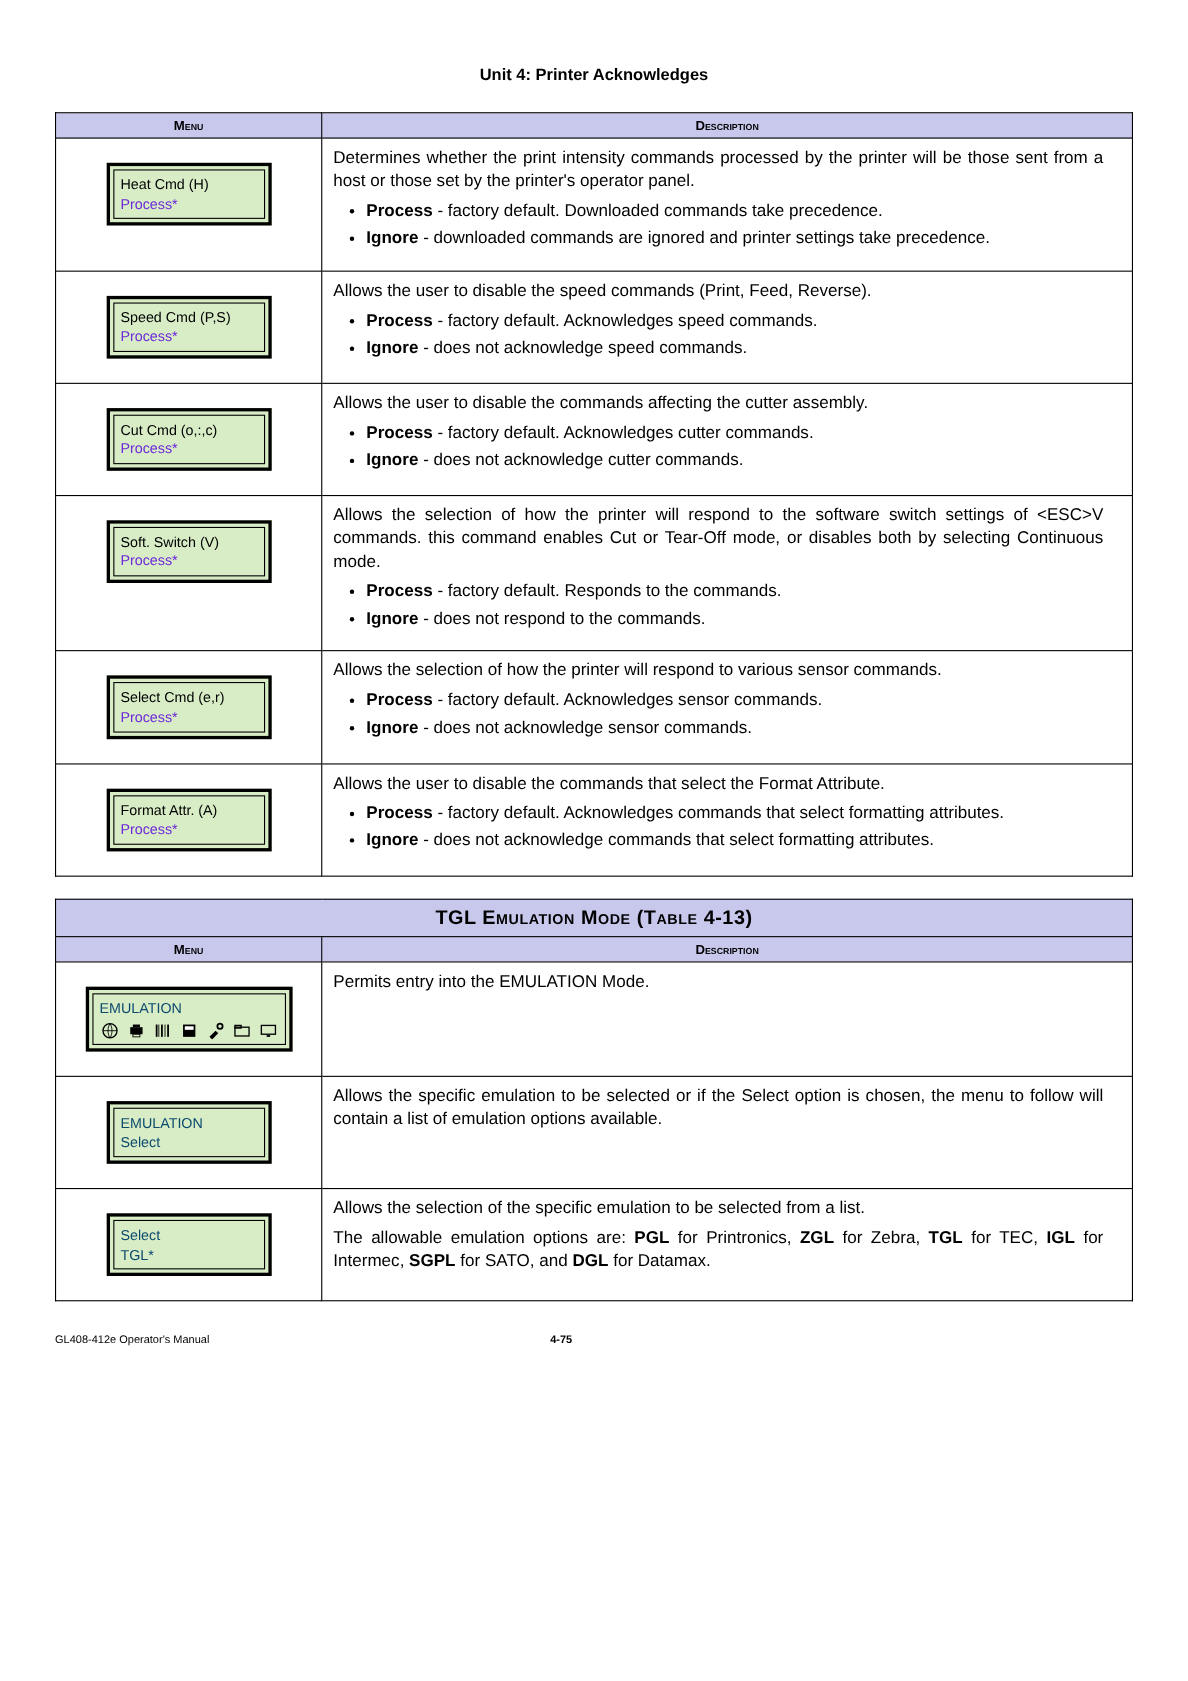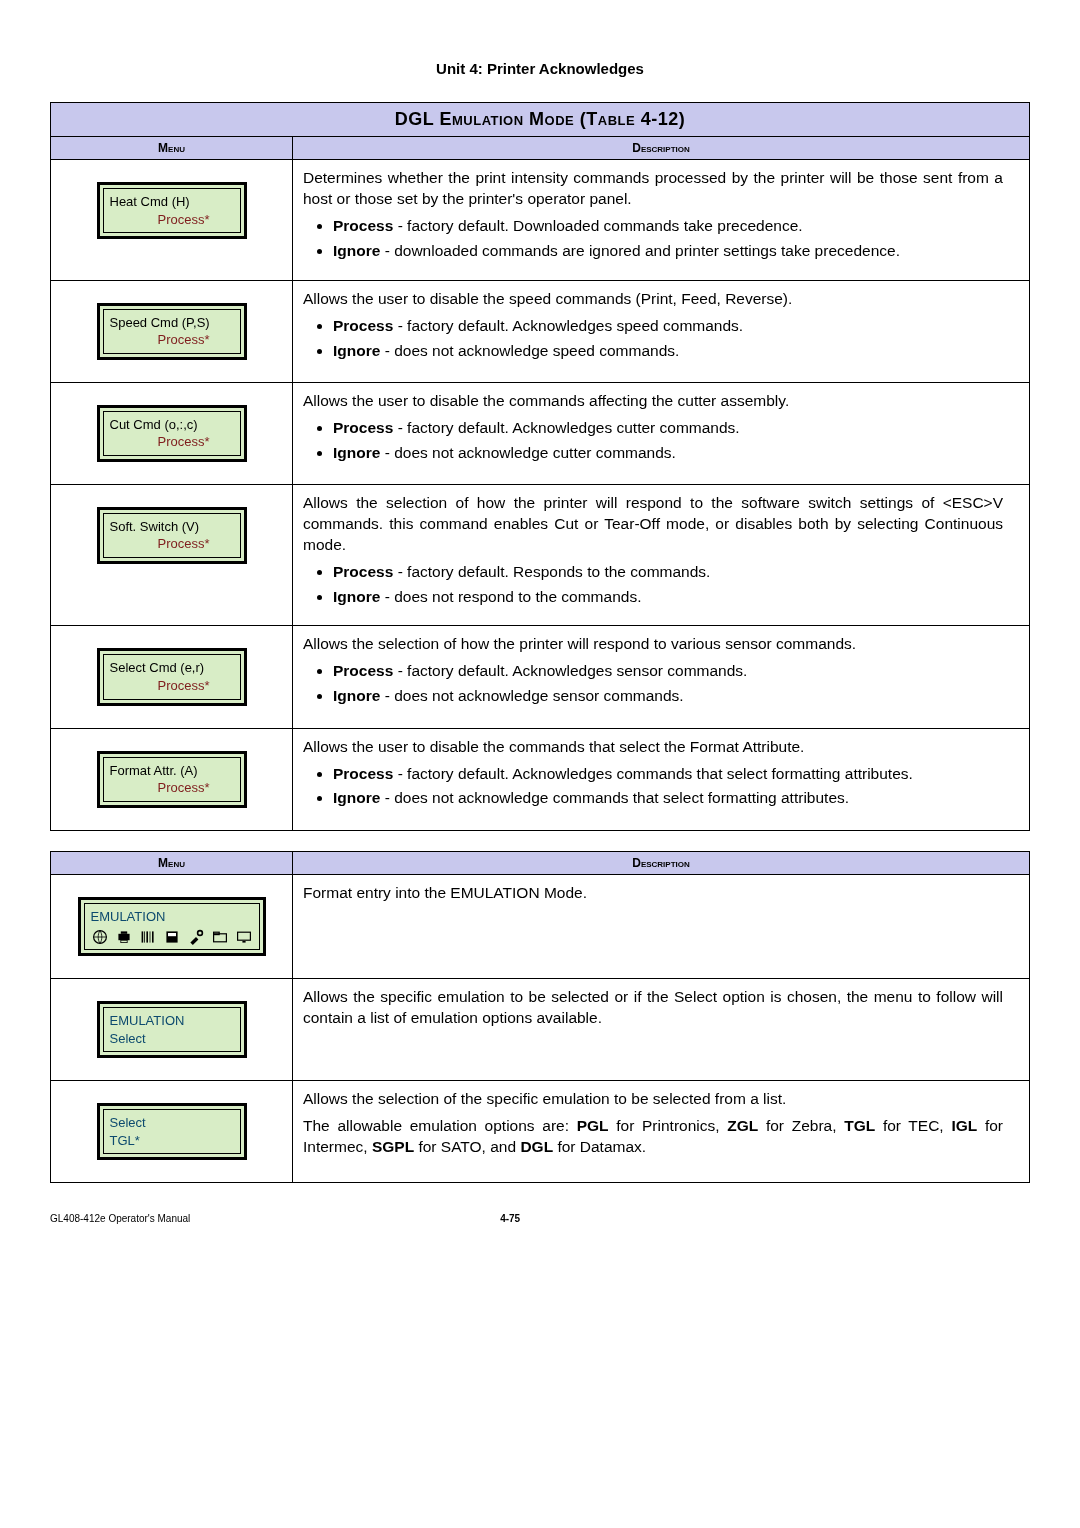--- a/index.html
+++ b/index.html
@@ -65,21 +65,21 @@
     text-align: left;
     min-width: 150px;
   }
   .menu-box-inner {
     border: 1px solid #000;
     padding: 4px 6px 4px 6px;
     font-size: 13px;
     line-height: 1.35;
   }
   .menu-box-inner .l1 { color:#000; }
-  .menu-box-inner .l2 { color:#7f1d1d;margin-left:48px; }
+  .menu-box-inner .l2 { color:#6d28d9; }
   .menu-box-inner .em { color:#0c4a6e; font-size:13px; }
   ul.opts {
     margin: 6px 0 0 0;
     padding-left: 30px;
   }
   ul.opts li {
     margin-bottom: 4px;
     text-align: justify;
   }
   .footer {
@@ -100,23 +100,20 @@
     display:inline-block;
   }
 </style>
 </head>
 <body>
 
 <div class="unit-header">Unit 4:  Printer Acknowledges</div>
 
 <table class="mode-table">
   <tbody>
-      <tr class="title-row">
-        <td colspan="2">DGL Emulation Mode (Table 4-12)</td>
-      </tr>
   <tr class="header-row">
     <td>Menu</td>
     <td>Description</td>
   </tr>
 
   <tr>
     <td class="menu-col">
       <div class="menu-box">
         <div class="menu-box-inner">
           <div class="l1">Heat Cmd (H)</div>
@@ -220,20 +217,23 @@
         <li><b>Process</b><span> - factory default. Acknowledges commands that select formatting attributes.</span></li>
         <li><b>Ignore</b><span> - does not acknowledge commands that select formatting attributes.</span></li>
       </ul>
     </td>
   </tr>
 </tbody>
   </table>
 
 <table class="mode-table">
   <tbody>
+      <tr class="title-row">
+        <td colspan="2">TGL Emulation Mode (Table 4-13)</td>
+      </tr>
   <tr class="header-row">
     <td>Menu</td>
     <td>Description</td>
   </tr>
 
   <tr>
     <td class="menu-col">
       <div class="menu-box">
         <div class="menu-box-inner">
           <div class="em">EMULATION</div>
@@ -268,21 +268,21 @@
                 </svg>
             <svg class="mini-icon" viewBox="0 0 20 20">
                   <rect x="2" y="4" width="16" height="10" fill="none" stroke="#000" stroke-width="1.5"></rect>
                   <rect x="8" y="15" width="4" height="2" fill="#000"></rect>
                 </svg>
           </div>
         </div>
       </div>
     </td>
     <td class="desc-col">
-      <div>Format entry into the EMULATION Mode.</div>
+      <div>Permits entry into the EMULATION Mode.</div>
     </td>
   </tr>
 
   <tr>
     <td class="menu-col">
       <div class="menu-box">
         <div class="menu-box-inner">
           <div class="em">EMULATION</div>
           <div class="em">Select</div>
         </div>

